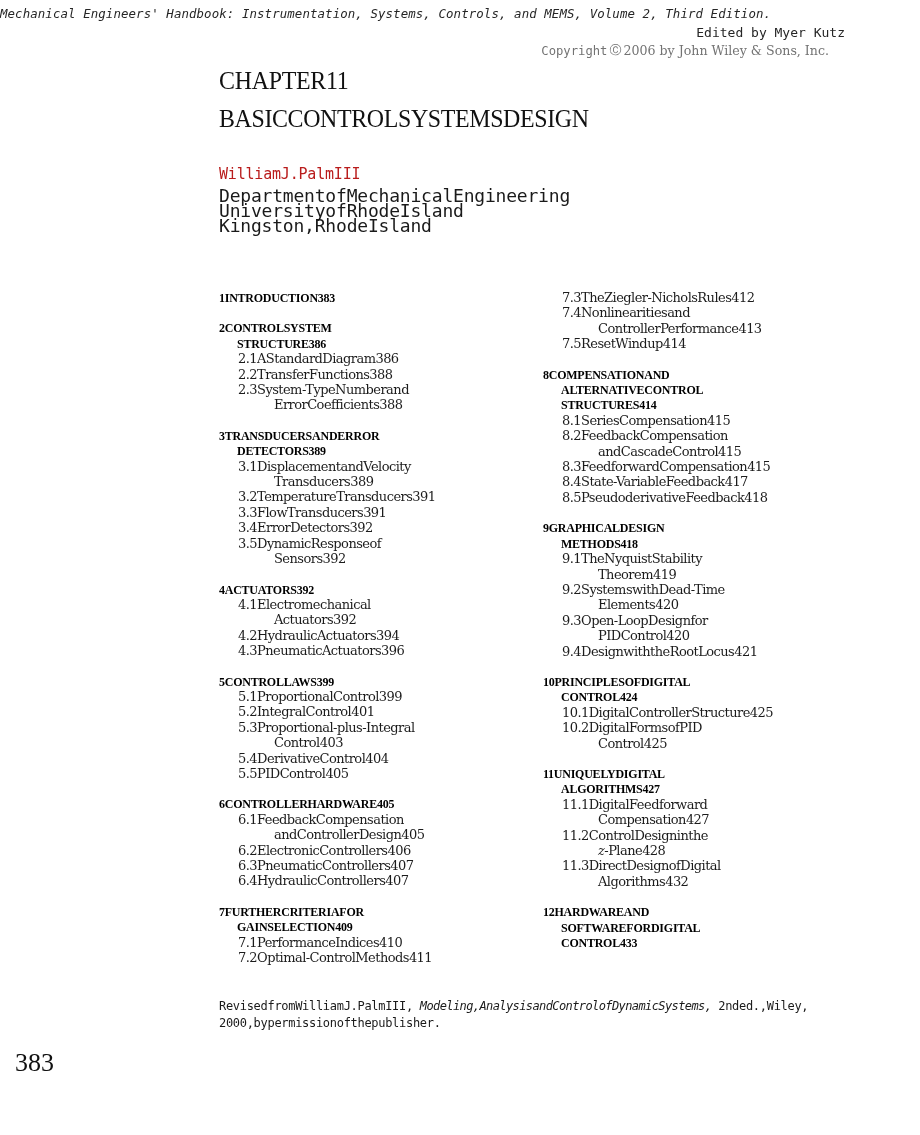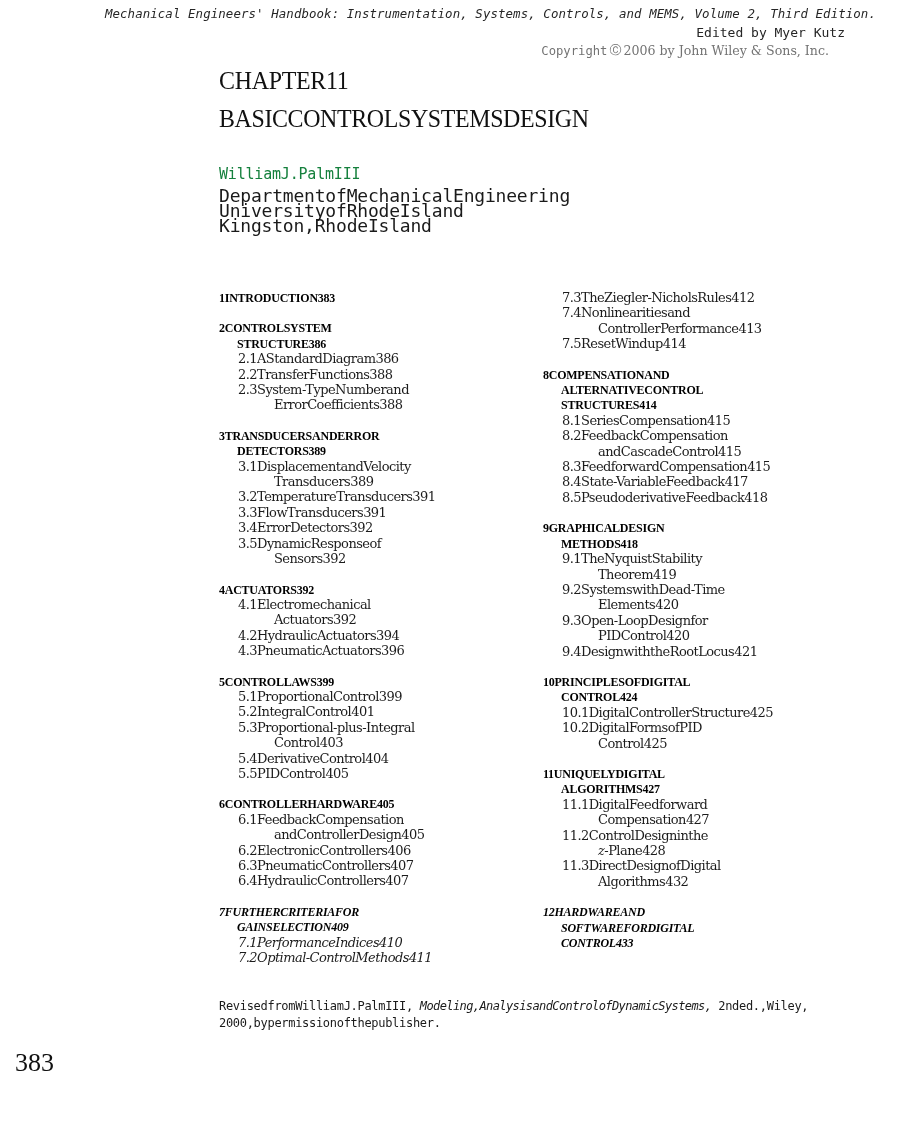--- a/index.html
+++ b/index.html
@@ -22,21 +22,21 @@
     width: 920px;
     height: 1135px;
     overflow: hidden;
   }
 
   
   .runhead {
     position: absolute;
     left: 0; top: 6px;
     width: 876px;
-    text-align: right;
+    text-align: left;
     font-family: "DejaVu Sans Mono", monospace;
     font-style: italic;
     font-size: 12.4px;
     letter-spacing: 0.1px;
     color: #262626;
     white-space: nowrap;
   }
   .edited {
     position: absolute;
     left: 0; top: 25px;
@@ -89,21 +89,21 @@
     color: #111;
   }
 
   
   .author {
     position: absolute;
     left: 219px; top: 165px;
     font-family: "DejaVu Sans Mono", monospace;
     font-size: 15px;
     letter-spacing: -0.2px;
-    color: #15803d;
+    color: #b91c1c;
   }
   .affil {
     position: absolute;
     left: 219px;
     font-family: "DejaVu Sans Mono", monospace;
     font-size: 18px;
     letter-spacing: -0.2px;
     color: #1a1a1a;
   }
   .affil1 { top: 185px; }
@@ -113,21 +113,21 @@
   
   .col {
     position: absolute;
     top: 290px;
     width: 290px;
   }
   .col-left  { left: 219px; }
   .col-right { left: 543px; }
 
   .tocgroup { margin-bottom: 15px; }
-  .tocgroup:last-child { margin-bottom: 14px; font-style: italic; }
+  .tocgroup:last-child { margin-bottom: 14px; }
 
   .h1 {
     font-family: "Liberation Serif", serif;
     font-weight: bold;
     font-size: 13.3px;
     line-height: 15.4px;
     letter-spacing: -0.25px;
     transform: scaleX(0.90);
     transform-origin: left center;
     color: #000;

